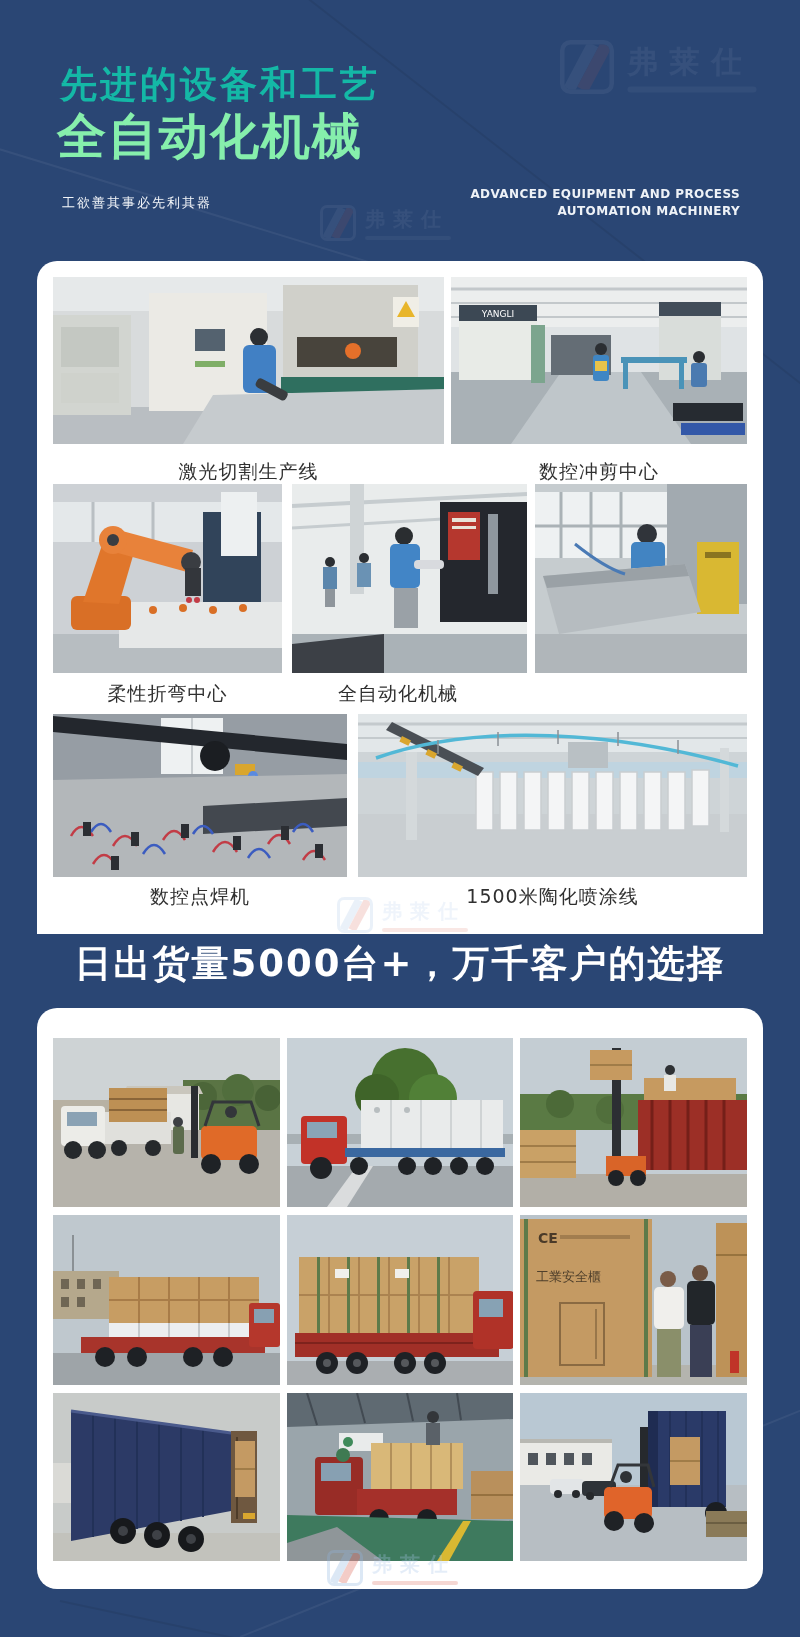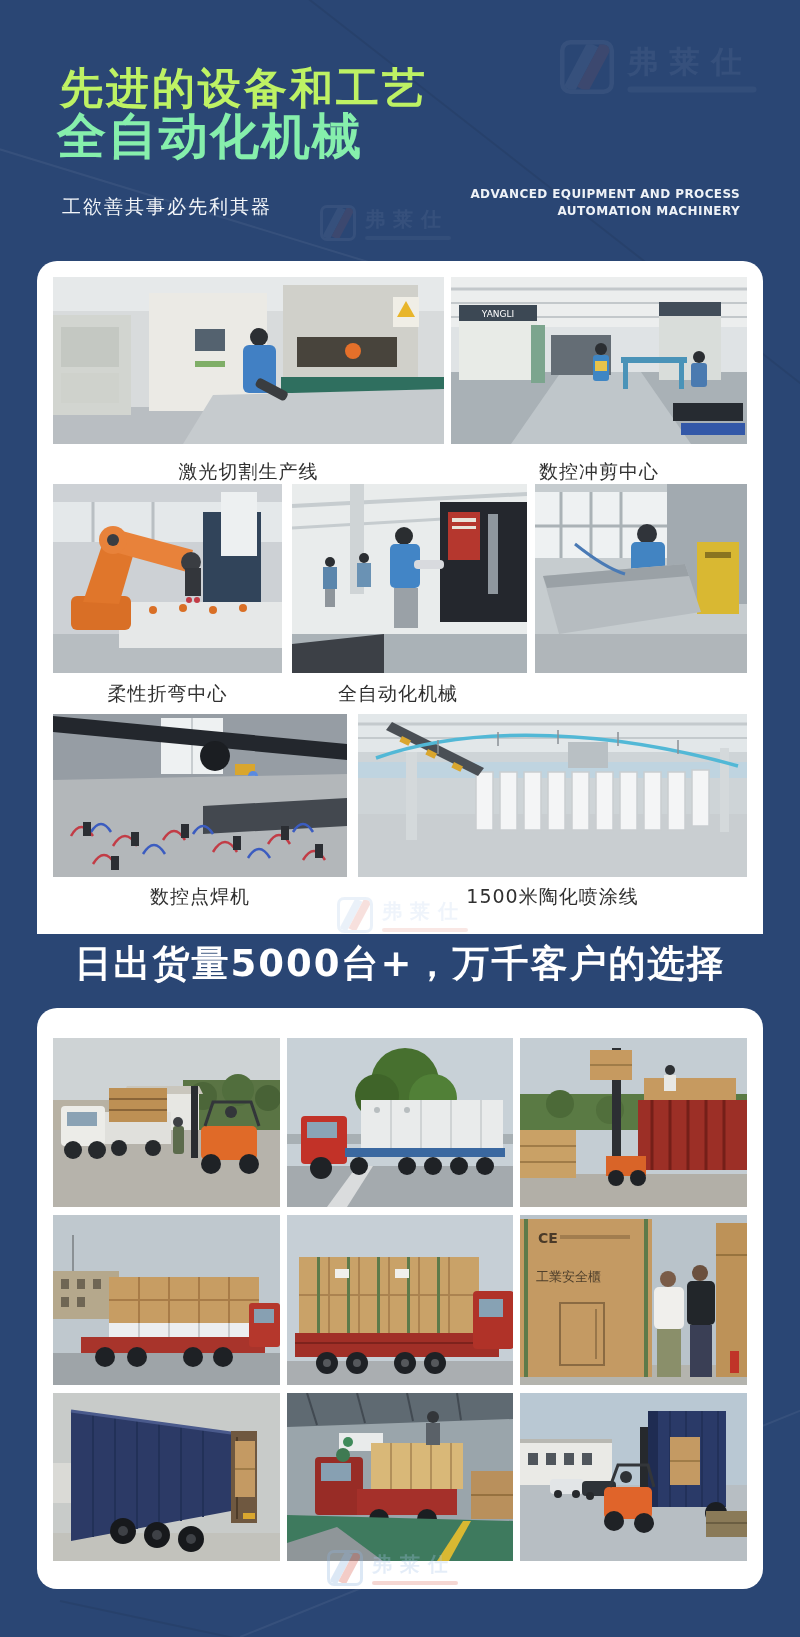--- a/index.html
+++ b/index.html
@@ -3,23 +3,23 @@
 <meta charset="utf-8">
 <style>
   html,body{margin:0;padding:0;}
   body{width:800px;height:1637px;position:relative;background:#2a4674;
        font-family:"DejaVu Sans","Liberation Sans",sans-serif;overflow:hidden;}
   .abs{position:absolute;}
   
   .diag{position:absolute;height:2px;background:rgba(255,255,255,.06);transform-origin:left center;}
   .diag.dark{background:rgba(0,0,0,.07);}
   
-  .h-title1{left:60px;top:60px;font-size:43px;font-weight:800;color:#bef264;letter-spacing:3px;}
+  .h-title1{left:60px;top:60px;font-size:37px;font-weight:800;color:#14b8a6;letter-spacing:3px;}
   .h-title2{left:57px;top:104px;font-size:49px;font-weight:800;color:#86efac;letter-spacing:2px;}
-  .h-sub{left:62px;top:194px;font-size:19px;font-weight:500;color:#f2f5f9;letter-spacing:2px;}
+  .h-sub{left:62px;top:194px;font-size:13px;font-weight:500;color:#f2f5f9;letter-spacing:2px;}
   .h-en{right:60px;top:186px;text-align:right;color:#eef2f7;font-size:12px;font-weight:700;
         line-height:17px;letter-spacing:.4px;}
   
   .card{position:absolute;left:37px;width:726px;background:#fff;}
   .card1{top:261px;height:673px;border-radius:20px 20px 0 0;padding:0;}
   .card2{top:1008px;height:581px;border-radius:20px;}
   .prow{position:absolute;left:16px;display:flex;}
   .photo{overflow:hidden;background:#ccc;flex:0 0 auto;}
   .photo svg{display:block;width:100%;height:100%;}
   .caprow{position:absolute;left:16px;display:flex;align-items:center;}

